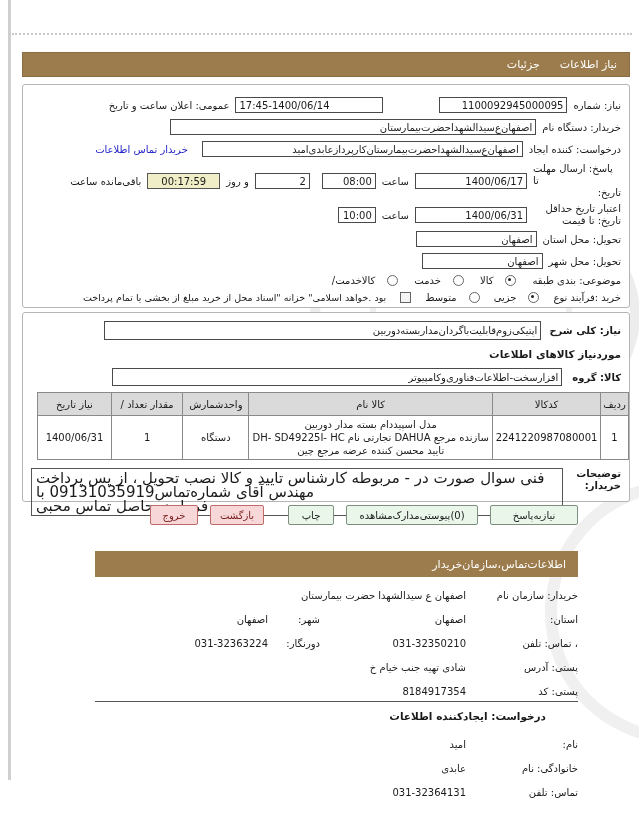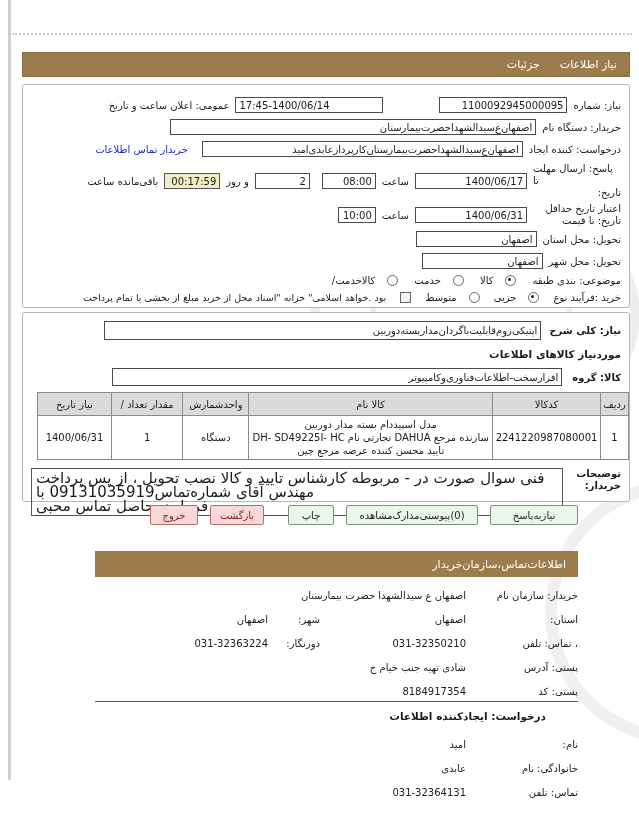--- a/index.html
+++ b/index.html
@@ -114,21 +114,21 @@
           <span class="tk">1400/06/17</span>
         </span>
       <span class="lbl vl"><span class="tk">ساعت</span></span>
       <span class="box vl" style="width:54px">
           <span class="tk">08:00</span>
         </span>
       <span class="box vl" style="width:55px;margin-right:6px">
           <span class="tk">2</span>
         </span>
       <span class="lbl vl"><span class="tk">روز</span> <span class="tk">و</span></span>
-      <span class="box ybox vl" style="width:56px;justify-content:flex-end">
+      <span class="box ybox vl" style="width:73px;justify-content:center">
           <span class="tk">00:17:59</span>
         </span>
       <span class="lbl vl"><span class="tk">ساعت</span> <span class="tk">باقی‌مانده</span></span>
     </div>
     <div class="frow" style="margin-bottom:4px">
       <span class="lbl2" style="width:88px">
         <span class="vl"><span class="tk">حداقل</span> <span class="tk">تاریخ</span> <span class="tk">اعتبار</span></span>
         <span class="vl"><span class="tk">قیمت</span> <span class="tk">تا</span> <span class="tk">:تاریخ</span></span>
       </span>
       <span class="box vl" style="width:112px">

